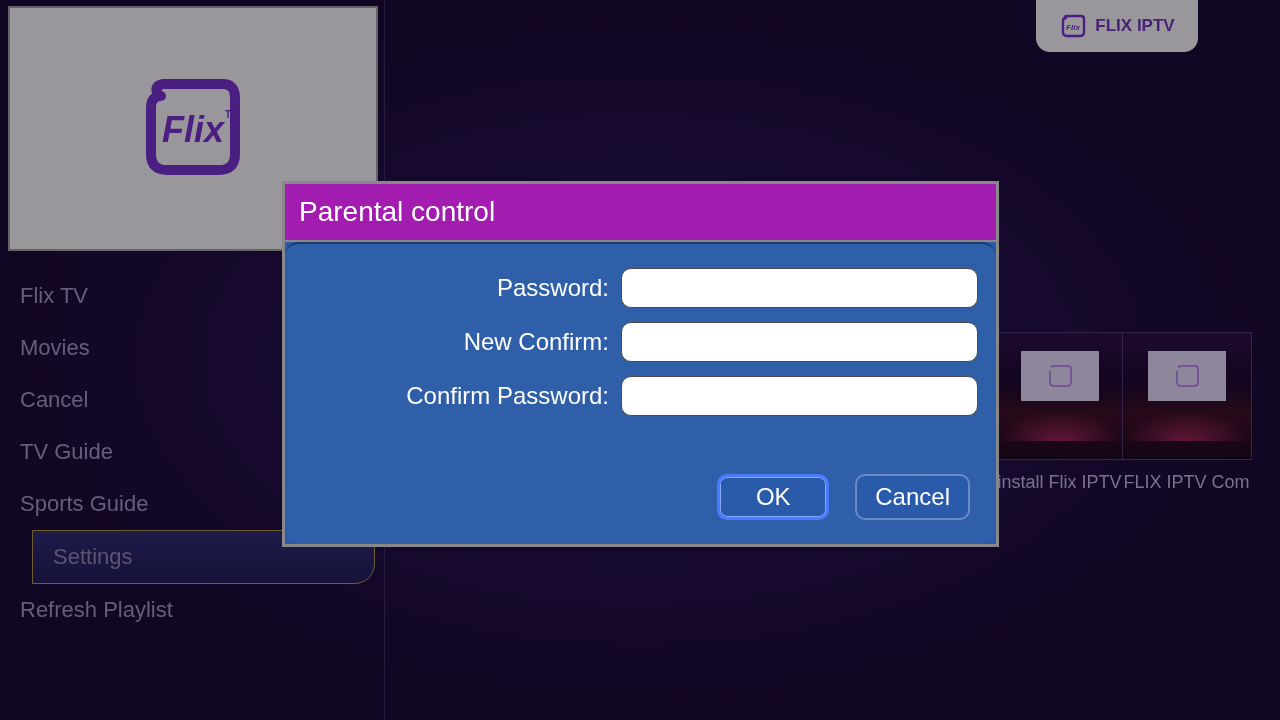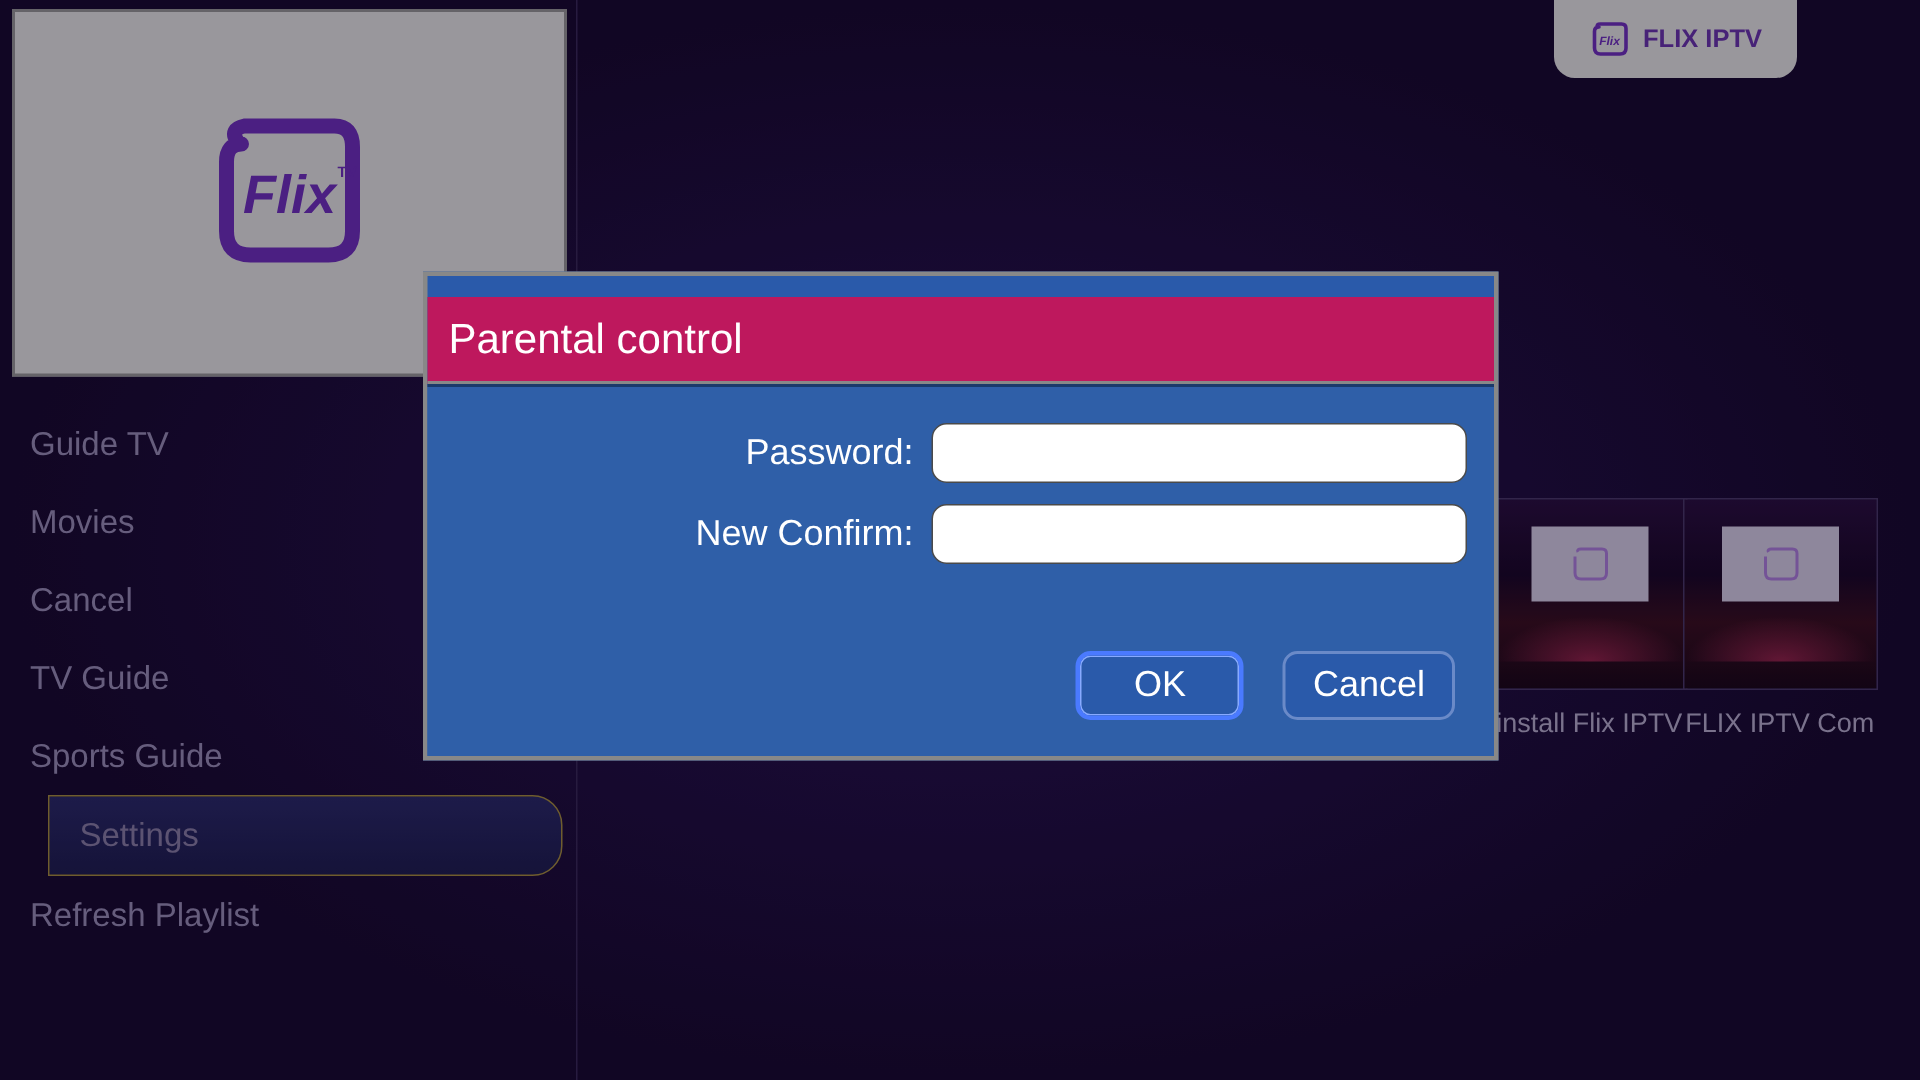--- a/index.html
+++ b/index.html
@@ -128,32 +128,32 @@
   }
   .modal {
     position: absolute;
     left: 282px;
     top: 181px;
     width: 717px;
     background: #2a5aaa;
     border: 3px solid #888;
   }
   .modal-title {
-    background: #be185d;
+    background: #a21caf;
     color: #fff;
     font-size: 28px;
     padding: 12px 14px;
     border-bottom: 2px solid #888;
     font-weight: 500;
-    margin-top: 14px;
   }
   .modal-body {
     background: #2f5fa8;
     padding: 24px 18px 20px 18px;
     border-top: 2px solid #1a3a6a;
+    border-radius: 14px;
   }
   .form-row {
     display: flex;
     align-items: center;
     margin-bottom: 14px;
   }
   .form-label {
     width: 318px;
     text-align: right;
     color: #fff;
@@ -209,21 +209,21 @@
   <div class="logo-panel">
     <div class="logo">
       <svg viewBox="0 0 120 110">
         <path d="M25 20 Q20 12 30 10 L90 10 Q102 10 102 24 L102 80 Q102 96 86 96 L34 96 Q18 96 18 80 L18 34 Q18 22 28 22" fill="none" stroke="#7030c0" stroke-width="10" stroke-linecap="round"></path>
         <text x="60" y="68" text-anchor="middle" font-family="Arial" font-size="36" font-weight="bold" font-style="italic" fill="#7030c0">Flix</text>
         <text x="92" y="44" font-family="Arial" font-size="10" font-weight="bold" fill="#7030c0">TV</text>
       </svg>
     </div>
   </div>
   <div class="menu">
-    <div class="menu-item"><span>Guide TV</span></div>
+    <div class="menu-item"><span>Flix TV</span></div>
     <div class="menu-item"><span>Movies</span></div>
     <div class="menu-item"><span>Cancel</span></div>
     <div class="menu-item"><span>TV Guide</span></div>
     <div class="menu-item"><span>Sports Guide</span></div>
     <div class="menu-item selected"><span>Settings</span></div>
     <div class="menu-item"><span>Refresh Playlist</span></div>
   </div>
 </div>
 
 <div class="topright-badge">
@@ -267,20 +267,24 @@
   <div class="modal-title">Parental control</div>
   <div class="modal-body">
     <div class="form-row">
       <div class="form-label">Password:</div>
       <input class="form-input" type="password" value="" style="">
     </div>
     <div class="form-row">
       <div class="form-label">New Confirm:</div>
       <input class="form-input" type="password" value="" style="">
     </div>
+    <div class="form-row">
+      <div class="form-label">Confirm Password:</div>
+      <input class="form-input" type="password" value="" style="">
+    </div>
     <div class="modal-buttons">
       <div class="btn focus">
           <span>OK</span>
         </div>
       <div class="btn">
           <span>Cancel</span>
         </div>
     </div>
   </div>
 </div>

